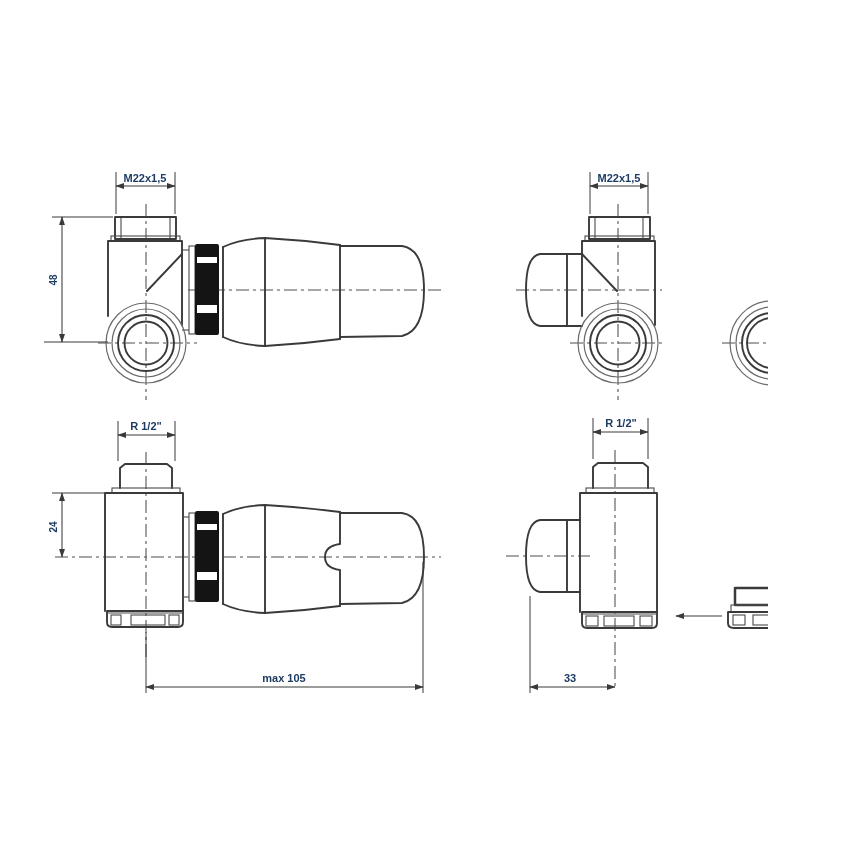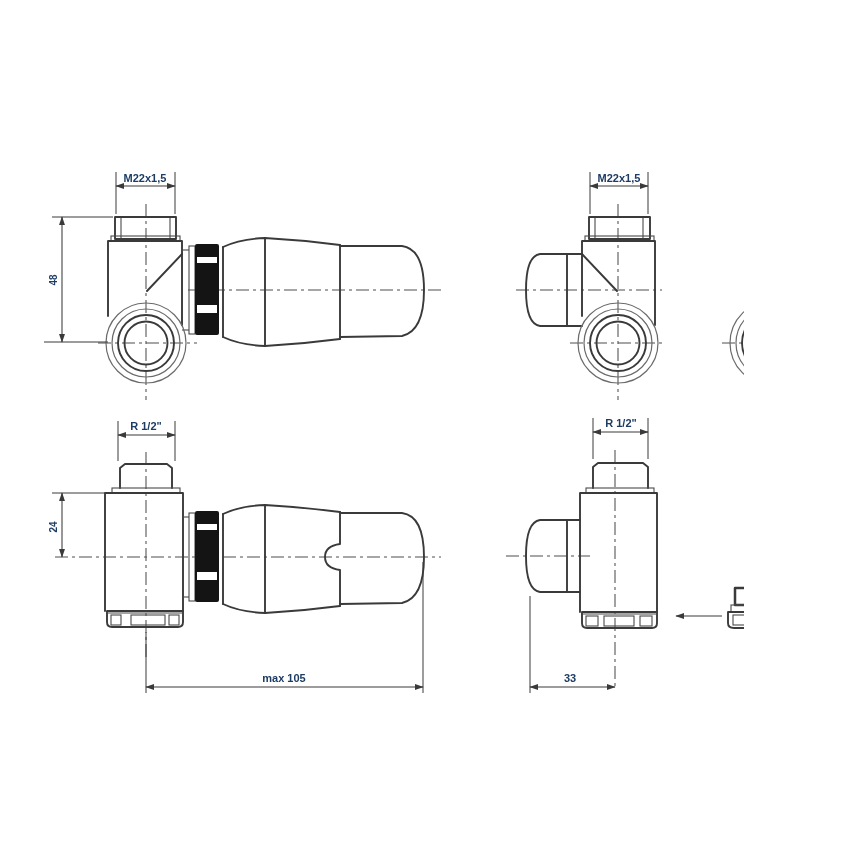--- a/index.html
+++ b/index.html
@@ -1,17 +1,17 @@
 <!DOCTYPE html>
 <html><head>
 <meta charset="utf-8">
 <style>
   html,body{margin:0;padding:0;background:#ffffff;}
   .canvas{position:relative;width:744px;height:868px;background:#ffffff;overflow:hidden;
-          font-family:"Liberation Sans",sans-serif;}
+          font-family:"Liberation Sans",sans-serif;padding-left:24px;}
   svg{position:absolute;left:0;top:0;}
   .ol{fill:none;stroke:#3a3a3a;stroke-width:1.9;stroke-linejoin:round;stroke-linecap:round;}
   .ol2{fill:none;stroke:#3a3a3a;stroke-width:2.5;stroke-linejoin:round;}
   .thin{fill:none;stroke:#4a4a4a;stroke-width:1.1;}
   .ring{fill:none;stroke:#6a6a6a;stroke-width:1.2;}
   .cl{fill:none;stroke:#4f4f4f;stroke-width:1.05;stroke-dasharray:13 4 3 4;}
   .dim{fill:none;stroke:#3a3a3a;stroke-width:1.05;}
   .ext{fill:none;stroke:#3a3a3a;stroke-width:1.0;}
   .lbl{font-size:11px;font-weight:bold;text-anchor:middle;}
   .lbl-s{font-size:10px;font-weight:bold;text-anchor:middle;}

